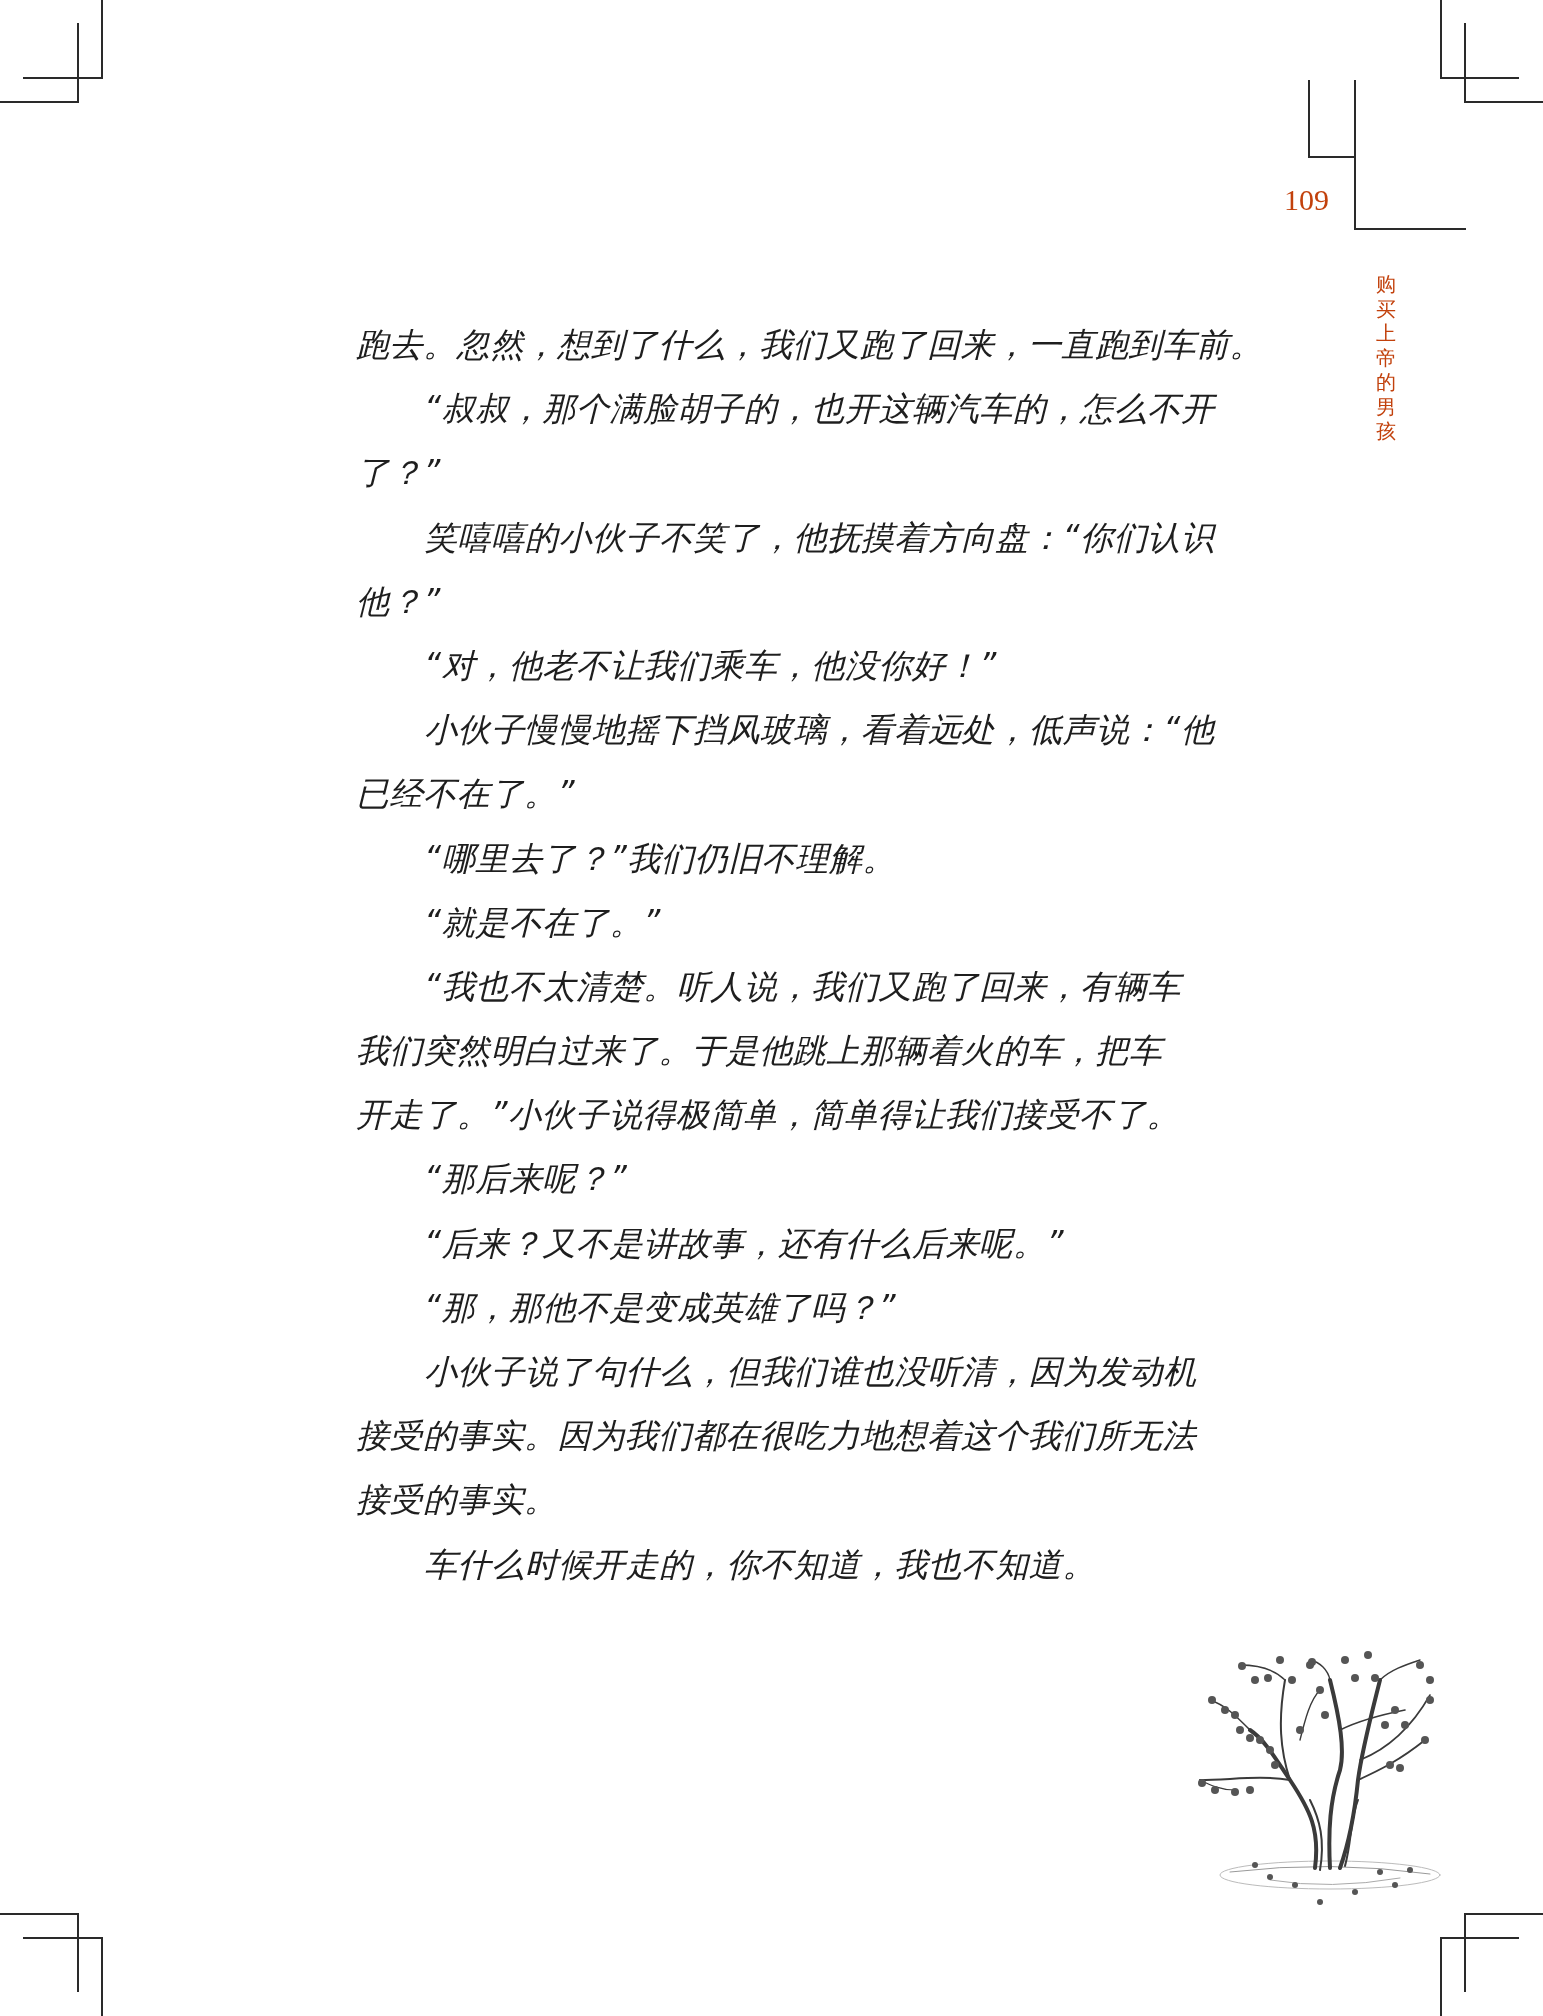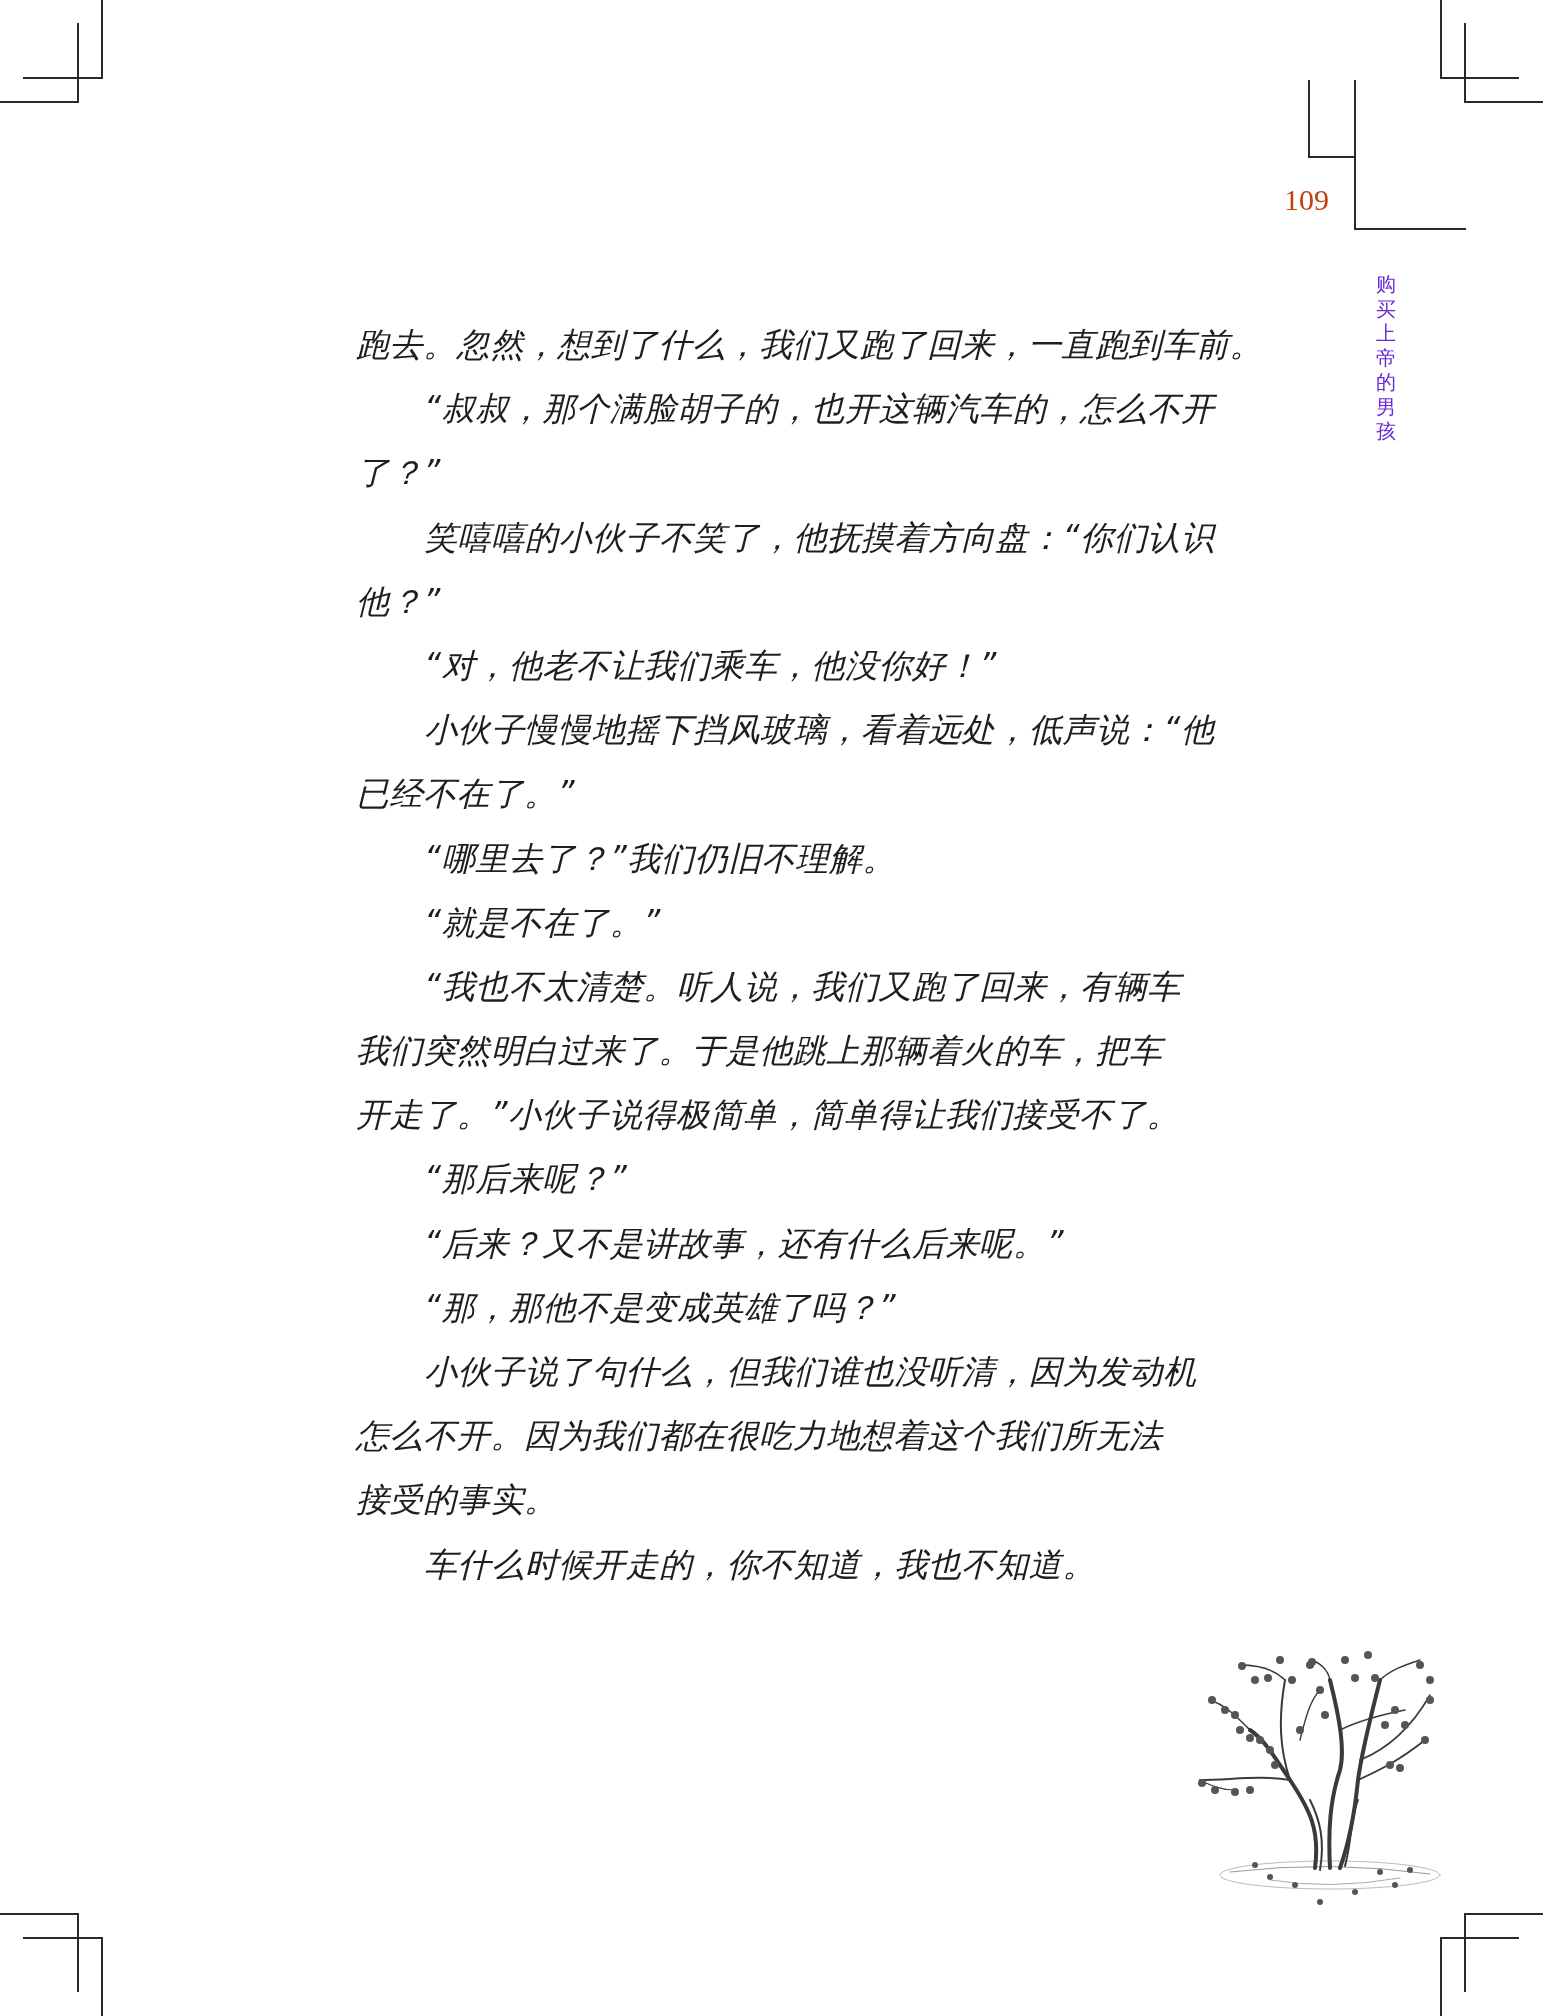--- a/index.html
+++ b/index.html
@@ -4,21 +4,21 @@
   <style>
     html, body { margin: 0; padding: 0; background: #ffffff; }
     body { width: 1543px; height: 2016px; position: relative; overflow: hidden;
            font-family: "DejaVu Sans", "Liberation Sans", sans-serif; color: #1e1e1e; }
     .ln { position: absolute; background: #2a2a2a; }
     .v { width: 2px; }
     .h { height: 2px; }
     .page-number { position: absolute; left: 1284px; top: 183px; font-family: "Liberation Serif", "DejaVu Serif", serif;
                    font-size: 30px; color: #c2410c; letter-spacing: 0px; }
     .running-title { position: absolute; left: 1371px; top: 272px; width: 30px;
-                     font-size: 20px; line-height: 24.5px; color: #6d28d9; text-align: center; word-break: break-all; }
+                     font-size: 20px; line-height: 24.5px; color: #c2410c; text-align: center; word-break: break-all; }
     .body-text { position: absolute; left: 356px; top: 322px; width: 860px; font-style: italic; }
     .line { height: 64.2px; font-size: 33px; line-height: 46px; white-space: nowrap; letter-spacing: 0.6px; color: #1e1e1e; }
     .line.indent { padding-left: 68px; }
     .tree { position: absolute; left: 1180px; top: 1640px; width: 270px; height: 280px; }
   </style>
 </head>
 <body>
 
 <div>
   <div class="ln v" style="left:101px;top:0;height:79px;"></div>
@@ -66,21 +66,21 @@
     <div class="line">已经不在了。”</div>
     <div class="line indent">“哪里去了？”我们仍旧不理解。</div>
     <div class="line indent">“就是不在了。”</div>
     <div class="line indent">“我也不太清楚。听人说，我们又跑了回来，有辆车</div>
     <div class="line">我们突然明白过来了。于是他跳上那辆着火的车，把车</div>
     <div class="line">开走了。”小伙子说得极简单，简单得让我们接受不了。</div>
     <div class="line indent">“那后来呢？”</div>
     <div class="line indent">“后来？又不是讲故事，还有什么后来呢。”</div>
     <div class="line indent">“那，那他不是变成英雄了吗？”</div>
     <div class="line indent">小伙子说了句什么，但我们谁也没听清，因为发动机</div>
-    <div class="line">怎么不开。因为我们都在很吃力地想着这个我们所无法</div>
+    <div class="line">接受的事实。因为我们都在很吃力地想着这个我们所无法</div>
     <div class="line">接受的事实。</div>
     <div class="line indent">车什么时候开走的，你不知道，我也不知道。</div>
   </div>
 
 <svg class="tree" viewBox="0 0 270 280" xmlns="http://www.w3.org/2000/svg">
   <g fill="none" stroke="#3a3a3a" stroke-linecap="round">
 
     <ellipse cx="150" cy="235" rx="110" ry="14" stroke="#bbb" stroke-width="1"></ellipse>
     <path d="M50 232 Q150 220 250 234" stroke="#999" stroke-width="1"></path>
     <path d="M90 240 Q150 250 220 238" stroke="#aaa" stroke-width="1"></path>

